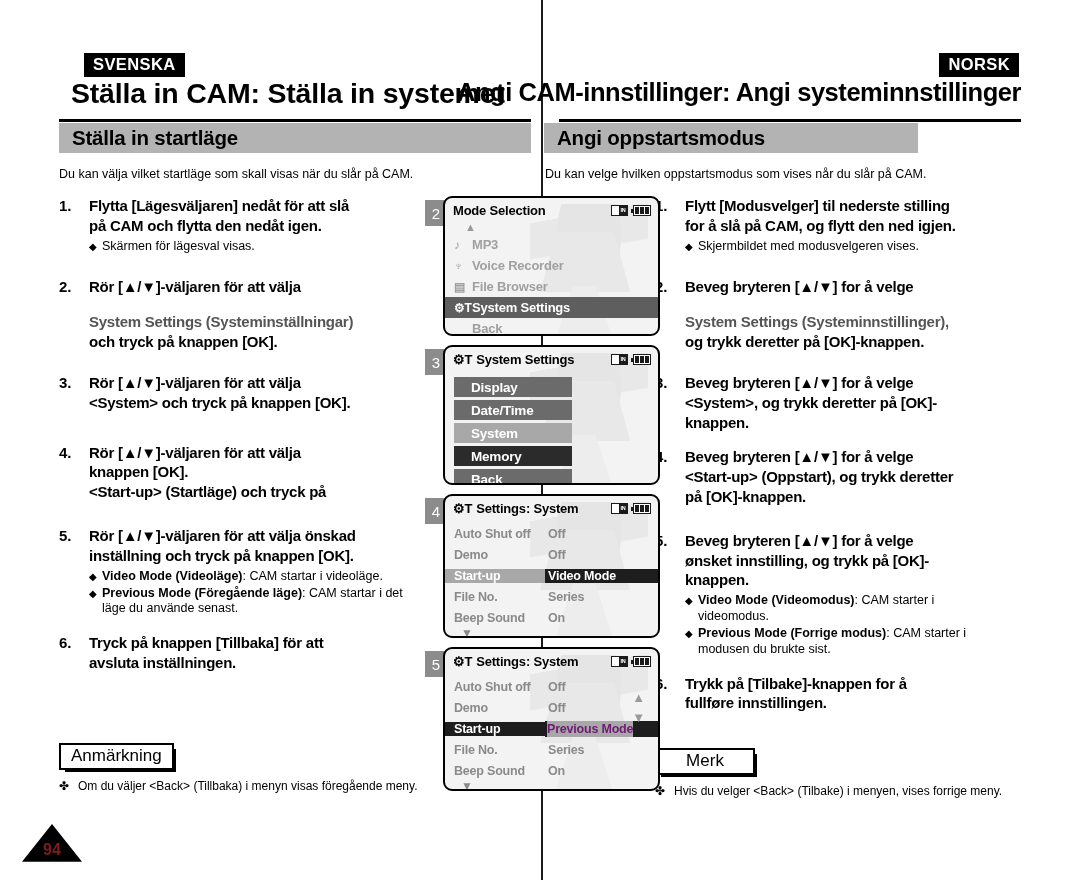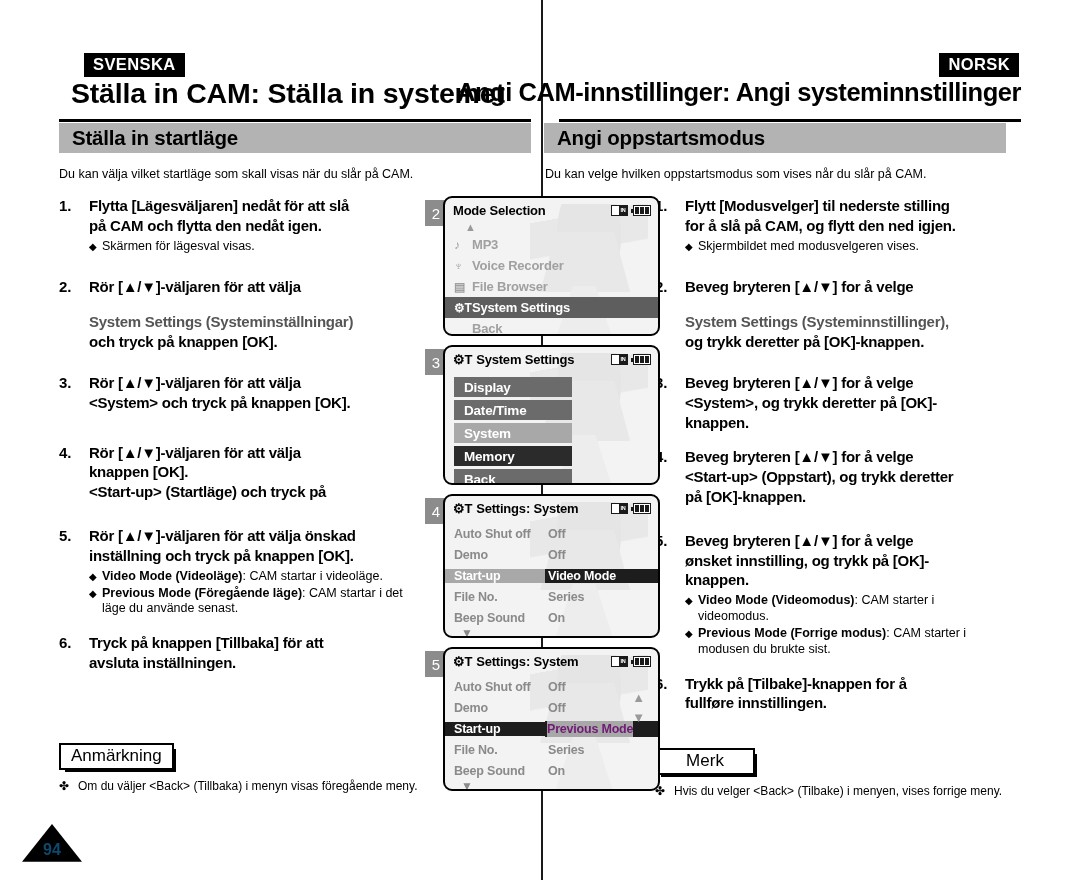--- a/index.html
+++ b/index.html
@@ -58,21 +58,21 @@
   
   .section-banner {
     position:absolute; top:123px; height:30px;
     background:#b3b3b3;
     display:flex; align-items:center;
     padding-left:13px;
     font-weight:bold; font-size:20.5px;
     letter-spacing:-0.2px;
   }
   .banner-sv { left:59px; width:472px; }
-  .banner-no { left:1px; width:462px; }
+  .banner-no { left:1px; width:374px; }
 
   .section-intro {
     position:absolute; top:167px;
     font-size:12.5px; line-height:1.25;
   }
   .intro-sv { left:59px; }
   .intro-no { left:2px; }
 
   
   .steps { position:absolute; }
@@ -138,21 +138,21 @@
     position:absolute; left:22px; top:824px;
     width:60px; height:44px;
   }
   .page-badge .tri {
     position:absolute; inset:0;
     background:#000;
     clip-path:polygon(50% 0%, 100% 86%, 0% 86%);
   }
   .page-badge .num {
     position:absolute; left:0; right:0; top:17px;
-    text-align:center; color:#0c4a6e;
+    text-align:center; color:#7f1d1d;
     font-weight:bold; font-size:16px;
   }
 
   
   #lcd-stack { position:absolute; left:425px; top:196px; width:235px; }
 
   .lcd-group { position:relative; margin-bottom:9px; }
 
   .step-badge {
     position:absolute; left:0; top:4px;
@@ -247,21 +247,21 @@
     letter-spacing:-0.2px;
   }
   .ms-row .ms-ic { width:18px; flex:0 0 auto; font-size:12px; }
   .ms-row.sel { background:#5e5e5e; color:#fff; }
   .ms-row.plain { padding-left:27px; }
 
   
   .blk-list { padding:6px 0 0 9px; }
   .blk-row {
     width:118px; height:20px; margin-bottom:3px;
-    display:flex; align-items:center; padding-left:10px;
+    display:flex; align-items:center; padding-left:17px;
     font-size:13.5px; font-weight:bold; color:#fff;
     background:#6b6b6b; letter-spacing:-0.2px;
   }
   .blk-row.hl   { background:#a8a8a8; color:#ffffff; }
   .blk-row.dark { background:#2b2b2b; color:#ffffff; }
 
   
   .set-list { padding-top:3px; position:relative; }
   .set-row {
     display:flex; align-items:center; height:21px;

